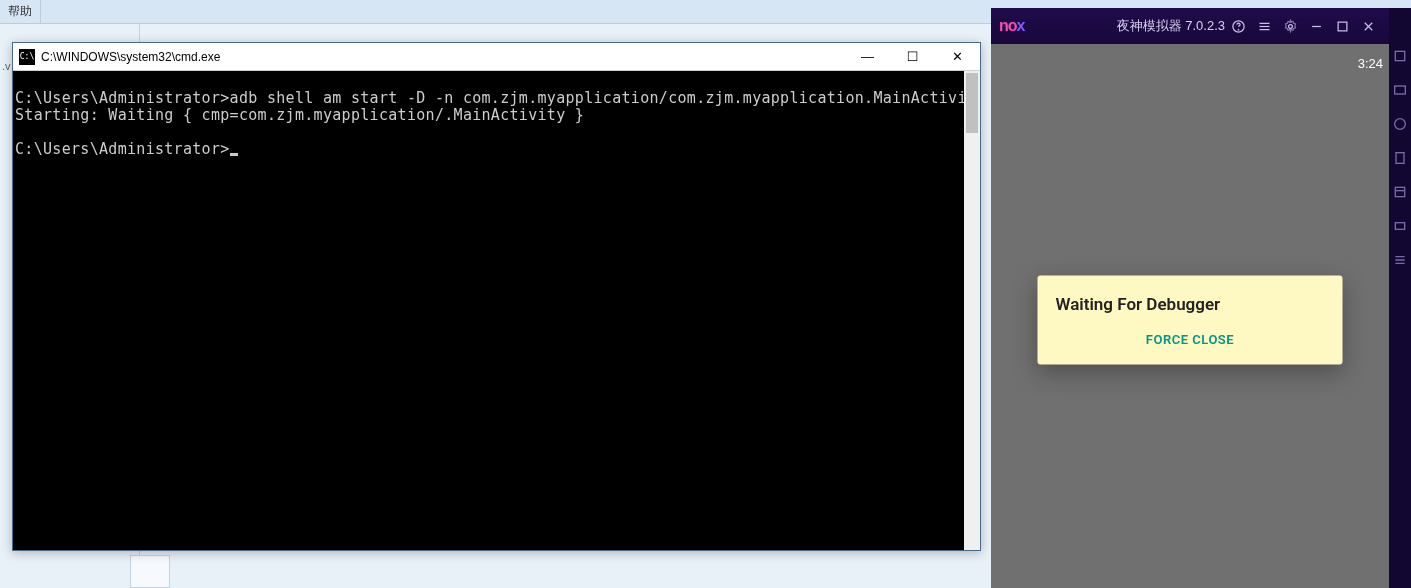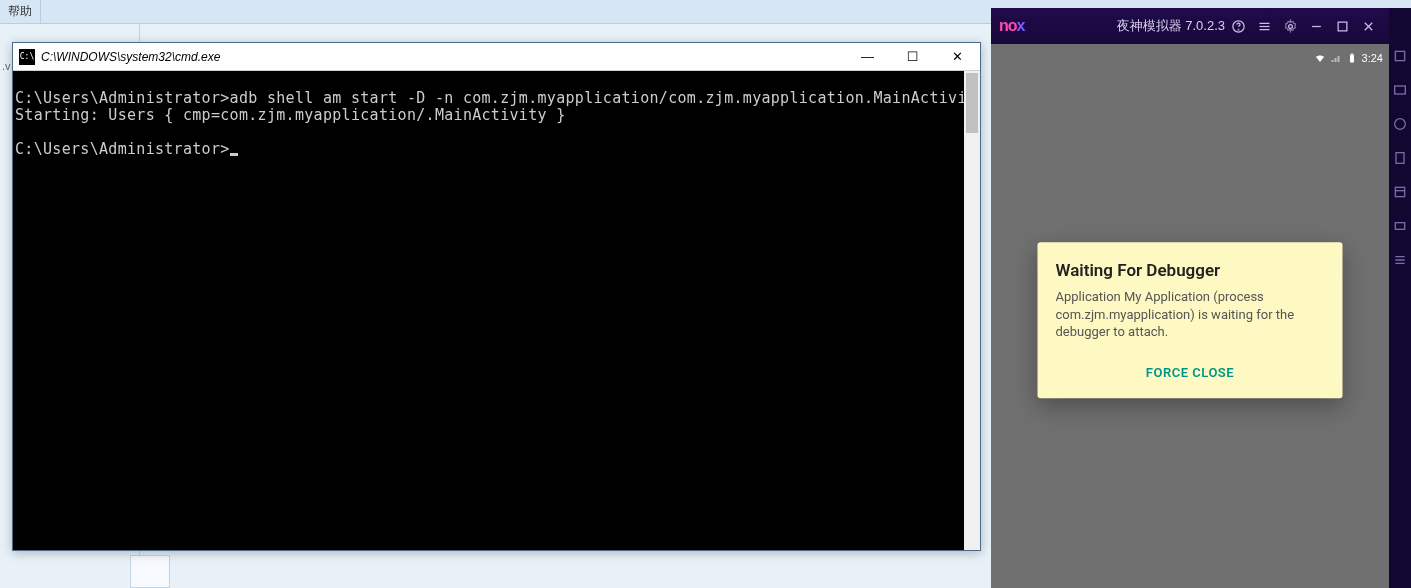--- a/index.html
+++ b/index.html
@@ -78,21 +78,20 @@
       align-items: center;
       justify-content: center;
       font-size: 8px;
       color: #fff;
       font-family: monospace;
     }
     .cmd-title {
       flex: 1;
       font-size: 12px;
       color: #000;
-      font-style: italic;
     }
     .cmd-btn {
       width: 45px; height: 28px;
       display: flex;
       align-items: center;
       justify-content: center;
       font-size: 13px;
       cursor: pointer;
     }
     .cmd-body {
@@ -183,21 +182,22 @@
     }
     .android-status {
       position: absolute;
       top: 0; right: 0;
       height: 20px;
       display: flex;
       align-items: flex-end;
       gap: 4px;
       padding: 0 6px;
       color: #fff;
-      font-size: 11px;
+      font-size: 13px;
+      flex-direction: column;
     }
     .android-status svg { width: 12px; height: 12px; }
     .dialog {
       position: absolute;
       left: 50%; top: 50%;
       transform: translate(-50%, -50%);
       width: 305px;
       background: #fef9c3;
       border-radius: 3px;
       box-shadow: 0 8px 24px rgba(0,0,0,0.3);
@@ -258,21 +258,21 @@
 
 <div class="cmd-window">
   <div class="cmd-titlebar">
     <div class="cmd-icon">C:\</div>
     <div class="cmd-title">C:\WINDOWS\system32\cmd.exe</div>
     <div class="cmd-btn">—</div>
     <div class="cmd-btn">☐</div>
     <div class="cmd-btn close">✕</div>
   </div>
   <div class="cmd-body">
-<span class="cmd-line"><span>C:\Users\Administrator&gt;</span><span>adb shell am start -D -n com.zjm.myapplication/com.zjm.myapplication.MainActivity</span></span><span class="cmd-line">Starting: Users { cmp=com.zjm.myapplication/.MainActivity }</span><span class="cmd-line"> </span><span class="cmd-line"><span>C:\Users\Administrator&gt;</span><span class="prompt-cursor"></span></span>
+<span class="cmd-line"><span>C:\Users\Administrator&gt;</span><span>adb shell am start -D -n com.zjm.myapplication/com.zjm.myapplication.MainActivity</span></span><span class="cmd-line">Starting: Waiting { cmp=com.zjm.myapplication/.MainActivity }</span><span class="cmd-line"> </span><span class="cmd-line"><span>C:\Users\Administrator&gt;</span><span class="prompt-cursor"></span></span>
     <div class="cmd-scrollbar">
       <div class="cmd-thumb"></div>
     </div>
   </div>
 </div>
 
 <div class="nox">
   <div class="nox-main">
     <div class="nox-titlebar">
       <span class="nox-logo"><span class="n1">no</span><span class="n2">x</span></span>
@@ -323,21 +323,20 @@
             <path d="M3 20h4v-4H3zM9 20h4v-8H9zM15 20h4V8h-4z"></path>
           </svg>
         <svg viewBox="0 0 24 24" fill="#fff">
             <rect x="8" y="5" width="8" height="16"></rect>
             <rect x="10" y="3" width="4" height="2"></rect>
           </svg>
         <span>3:24</span>
       </div>
       <div class="dialog">
         <div class="dialog-title">Waiting For Debugger</div>
-        <div class="dialog-body">Application My Application (process com.zjm.myapplication) is waiting for the debugger to attach.</div>
         <div class="dialog-actions">
           <span class="dialog-btn">FORCE CLOSE</span>
         </div>
       </div>
     </div>
   </div>
   <div class="nox-sidebar">
     <span class="nox-side-icon"><svg viewBox="0 0 24 24" fill="none" stroke="currentColor" stroke-width="2">
           <rect x="5" y="5" width="14" height="14"></rect>
         </svg></span>

